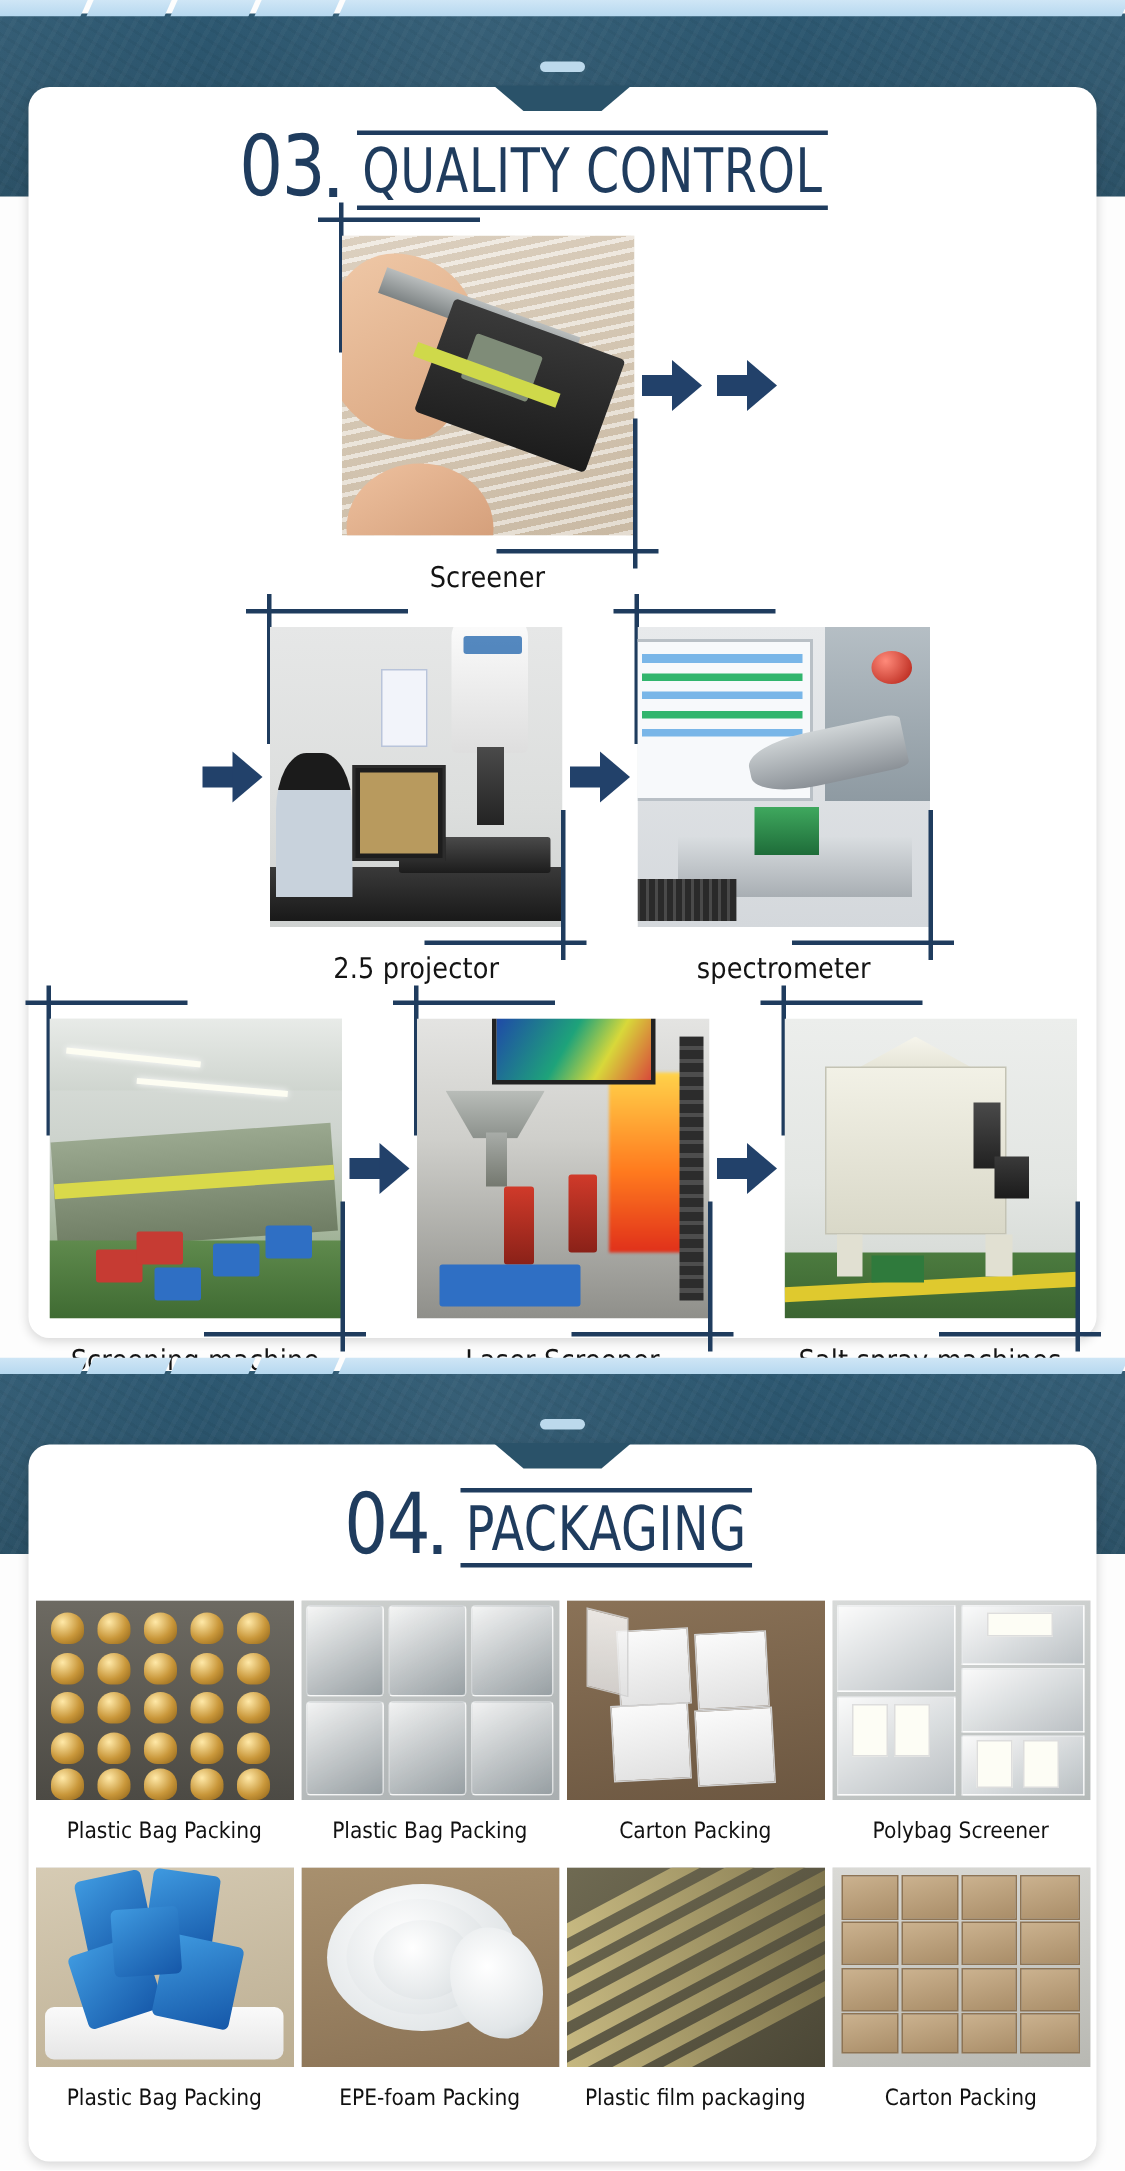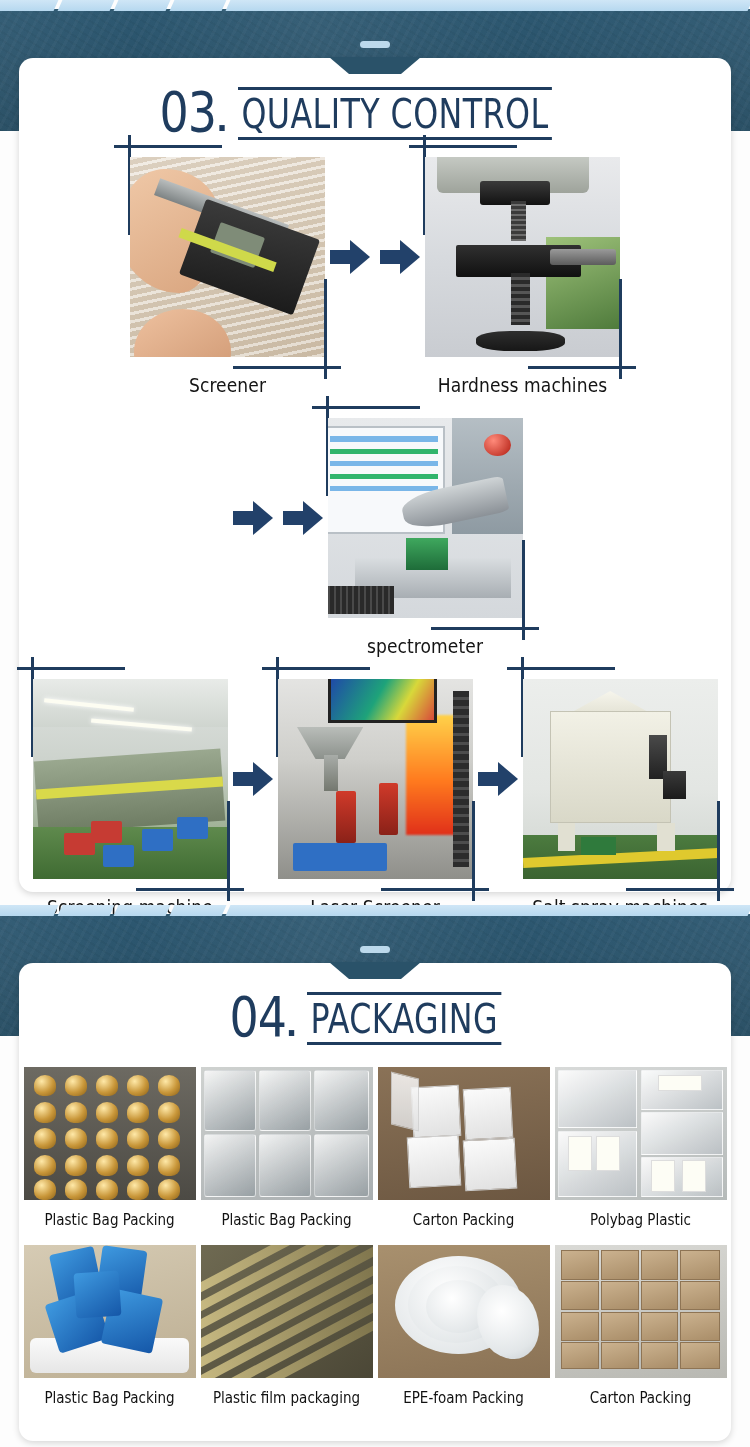--- a/index.html
+++ b/index.html
@@ -658,55 +658,57 @@
         </div>
 
 
         <div class="arrow">
           <span class="glyph">
               <i class="shaft"></i>
               <i class="head"></i>
             </span>
         </div>
 
-        <div class="proc-item">
-          <div class="frame">
-            <div class="cross tl">
-                <i class="h"></i>
-                <i class="v"></i>
-              </div>
-            <div class="photo">
-              <div class="ph ph-hardness ph-inner">
-                <span class="head"></span>
-                  <span class="cap2"></span>
-                  <span class="spindle"></span>
-                <span class="mon"></span>
-                  <span class="table"></span>
-                  <span class="arm"></span>
-                <span class="screw"></span>
-                  <span class="base"></span>
-              </div>
-            </div>
-            <div class="cross br">
-                <i class="h"></i>
-                <i class="v"></i>
-              </div>
-          </div>
-          <div class="cap">Hardness machines</div>
-        </div>
       </div>
 
       <div class="proc-row" style="margin-top:22px;">
         <div class="arrow">
           <span class="glyph">
               <i class="shaft"></i>
               <i class="head"></i>
             </span>
         </div>
 
+        <div class="proc-item">
+          <div class="frame">
+            <div class="cross tl">
+                <i class="h"></i>
+                <i class="v"></i>
+              </div>
+            <div class="photo">
+              <div class="ph ph-projector ph-inner">
+                <span class="tower"></span>
+                  <span class="logo"></span>
+                  <span class="chart"></span>
+                <span class="col"></span>
+                  <span class="bench"></span>
+                  <span class="stage"></span>
+                <span class="person"></span>
+                  <span class="mon">
+                    <i></i>
+                  </span>
+              </div>
+            </div>
+            <div class="cross br">
+                <i class="h"></i>
+                <i class="v"></i>
+              </div>
+          </div>
+          <div class="cap">2.5 projector</div>
+        </div>
 
         <div class="arrow">
           <span class="glyph">
               <i class="shaft"></i>
               <i class="head"></i>
             </span>
         </div>
 
         <div class="proc-item">
           <div class="frame">
@@ -933,65 +935,65 @@
               <span class="p" style="left:50%;top:34%;width:48%;height:32%"></span>
               <span class="p" style="left:2%;top:48%;width:46%;height:50%"></span>
               <span class="p" style="left:50%;top:68%;width:48%;height:30%"></span>
               <span class="lb" style="left:8%;top:52%;width:14%;height:26%"></span>
               <span class="lb" style="left:24%;top:52%;width:14%;height:26%"></span>
               <span class="lb" style="left:56%;top:70%;width:14%;height:24%"></span>
               <span class="lb" style="left:74%;top:70%;width:14%;height:24%"></span>
               <span class="lb" style="left:60%;top:6%;width:26%;height:12%"></span>
             </div>
           </div>
-          <div class="pack-cap">Polybag Plastic</div>
+          <div class="pack-cap">Polybag Screener</div>
         </div>
       </div>
 
       <div class="pack-row" style="margin-top:16px;">
         <div class="pack-item">
           <div class="pack-photo">
             <div class="ph ph-blue ph-inner">
               <span class="tray"></span>
               <span class="bb" style="left:18%;top:4%;width:26%;height:40%;transform:rotate(-12deg)"></span>
               <span class="bb" style="left:44%;top:2%;width:26%;height:40%;transform:rotate(8deg)"></span>
               <span class="bb" style="left:16%;top:38%;width:30%;height:38%;transform:rotate(-18deg)"></span>
               <span class="bb" style="left:48%;top:36%;width:30%;height:42%;transform:rotate(12deg)"></span>
               <span class="bb" style="left:30%;top:20%;width:26%;height:34%;transform:rotate(-4deg)"></span>
             </div>
           </div>
           <div class="pack-cap">Plastic Bag Packing</div>
+        </div>
+
+        <div class="pack-item">
+          <div class="pack-photo">
+            <div class="ph ph-epe ph-inner">
+              <span class="f" style="left:10%;top:8%;width:74%;height:74%"></span>
+              <span class="f" style="left:18%;top:16%;width:56%;height:58%;opacity:.9"></span>
+              <span class="f" style="left:28%;top:26%;width:38%;height:40%;opacity:.95"></span>
+              <span class="f" style="left:58%;top:30%;width:36%;height:56%;border-radius:40% 60% 40% 60%"></span>
+            </div>
+          </div>
+          <div class="pack-cap">EPE-foam Packing</div>
         </div>
 
         <div class="pack-item">
           <div class="pack-photo">
             <div class="ph ph-film ph-inner">
               <span class="r" style="top:-6%"></span>
                 <span class="r" style="top:8%"></span>
               <span class="r" style="top:22%"></span>
                 <span class="r" style="top:36%"></span>
               <span class="r" style="top:50%"></span>
                 <span class="r" style="top:64%"></span>
               <span class="r" style="top:78%"></span>
                 <span class="r" style="top:92%"></span>
             </div>
           </div>
           <div class="pack-cap">Plastic film packaging</div>
-        </div>
-
-        <div class="pack-item">
-          <div class="pack-photo">
-            <div class="ph ph-epe ph-inner">
-              <span class="f" style="left:10%;top:8%;width:74%;height:74%"></span>
-              <span class="f" style="left:18%;top:16%;width:56%;height:58%;opacity:.9"></span>
-              <span class="f" style="left:28%;top:26%;width:38%;height:40%;opacity:.95"></span>
-              <span class="f" style="left:58%;top:30%;width:36%;height:56%;border-radius:40% 60% 40% 60%"></span>
-            </div>
-          </div>
-          <div class="pack-cap">EPE-foam Packing</div>
         </div>
 
         <div class="pack-item">
           <div class="pack-photo">
             <div class="ph ph-pallet ph-inner">
               <span class="c" style="left:4%;top:4%;width:22%;height:22%"></span>
               <span class="c" style="left:27%;top:4%;width:22%;height:22%"></span>
               <span class="c" style="left:50%;top:4%;width:22%;height:22%"></span>
               <span class="c" style="left:73%;top:4%;width:23%;height:22%"></span>
               <span class="c" style="left:4%;top:27%;width:22%;height:22%"></span>

